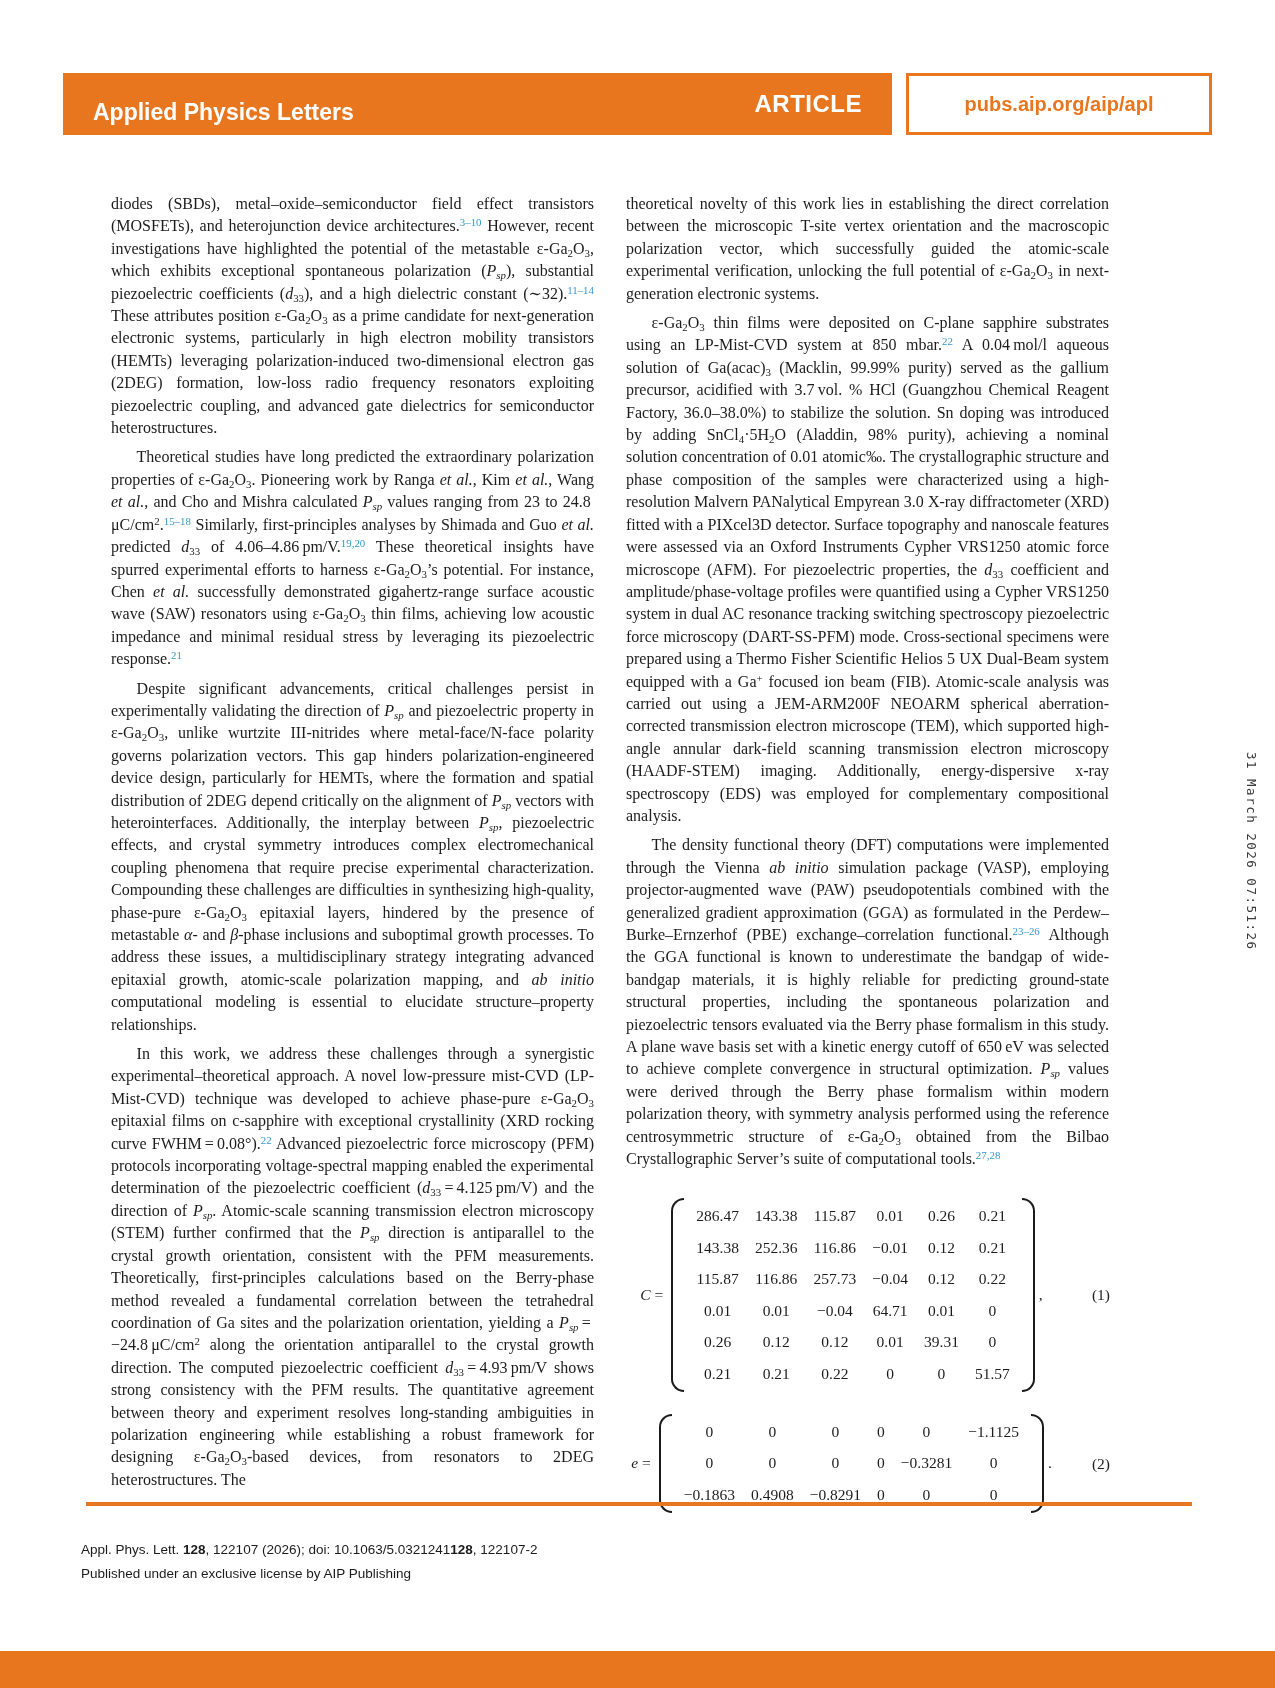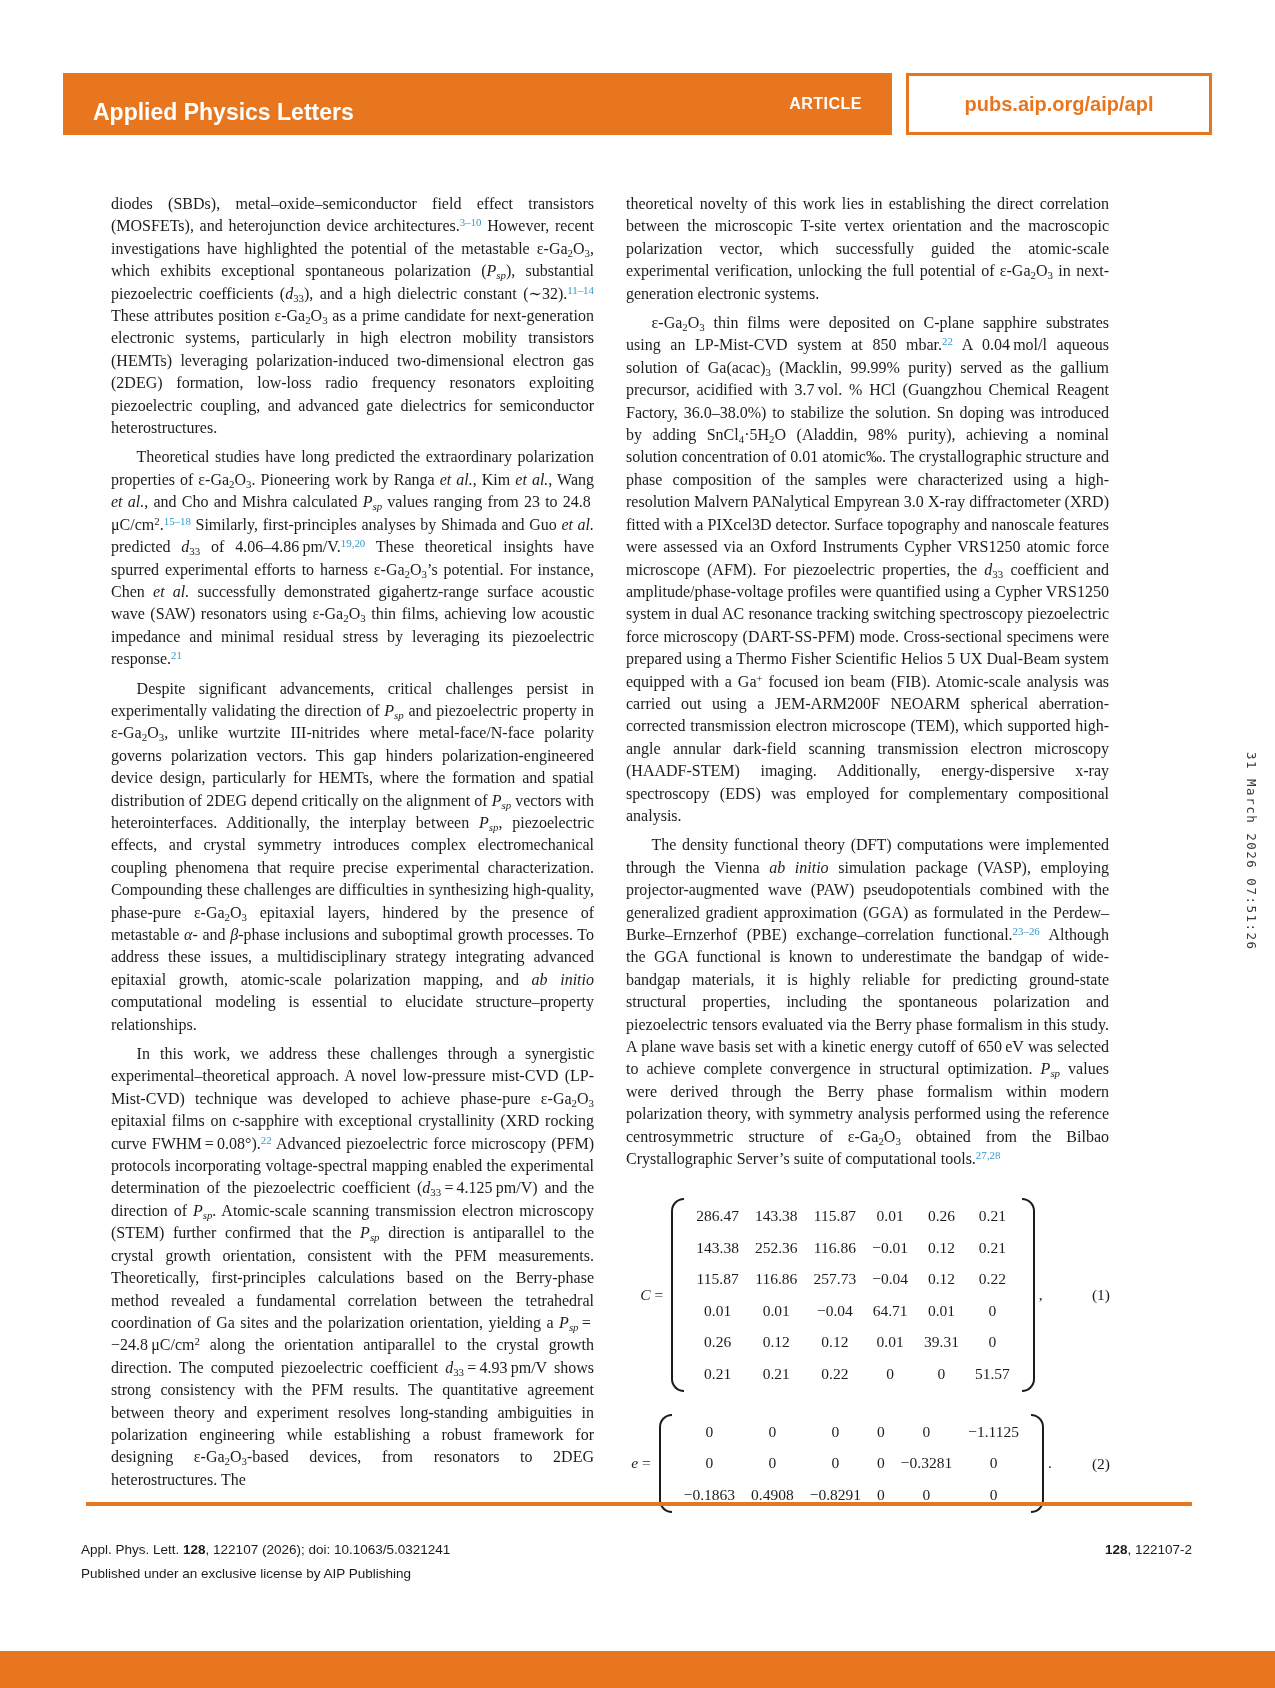--- a/index.html
+++ b/index.html
@@ -4,21 +4,21 @@
 <style>
   html,body{margin:0;padding:0;background:#ffffff;}
   .page{position:relative;width:1275px;height:1688px;background:#fff;overflow:hidden;
         font-family:"Liberation Serif","DejaVu Serif",serif;color:#1c1c1c;}
 
   
   .header{position:absolute;top:73px;left:63px;right:63px;height:62px;display:flex;}
   .band{flex:1;background:var(--accent);display:flex;align-items:center;
         justify-content:space-between;padding:0 30px;}
   .jtitle{color:#fff;font-family:"Liberation Sans",sans-serif;font-weight:bold;font-size:23px;margin-top:17px;}
-  .atype{color:#fff;font-family:"Liberation Sans",sans-serif;font-weight:bold;font-size:16px;letter-spacing:.5px;}
+  .atype{color:#fff;font-family:"Liberation Sans",sans-serif;font-weight:bold;font-size:24px;letter-spacing:.5px;}
   .urlbox{width:300px;margin-left:14px;border:3px solid var(--accent);display:flex;
           align-items:center;justify-content:center;background:#fff;text-align:right;}
   .urlbox span{color:var(--accent);font-family:"Liberation Sans",sans-serif;font-weight:bold;font-size:20px;}
 
   
   .bodywrap{position:absolute;top:186px;left:104px;width:1012px;display:flex;gap:18px;}
   .col{width:497px;font-size:16px;line-height:22.4px;text-align:justify;}
   .col p{margin:7px;}
   .col p.ind{text-indent:1.6em;}
   sub{font-size:68%;line-height:0;vertical-align:-0.28em;}
@@ -41,21 +41,21 @@
   .eqnum{position:absolute;right:6px;top:50%;transform:translateY(-50%);}
 
   
   .stamp{position:absolute;top:752px;right:16px;writing-mode:vertical-rl;
          font-family:"DejaVu Sans Mono","Liberation Mono",monospace;font-size:12.5px;
          letter-spacing:1.5px;color:#3a3a3a;}
 
   
   .footrule{position:absolute;top:1502px;left:86px;right:83px;height:4px;background:var(--accent);}
   .footer{position:absolute;top:1542px;left:81px;right:83px;display:flex;
-          justify-content:space-between;align-items:flex-start;
+          align-items:flex-start;
           font-family:"Liberation Sans",sans-serif;font-size:13.5px;color:#1b1b1b;}
   .footleft div{margin-bottom:9px;}
   .bottombar{position:absolute;left:0;right:0;bottom:0;height:37px;background:var(--accent);}
 </style>
 </head>
 <body>
 
 <div class="page">
 
   <div class="header">

